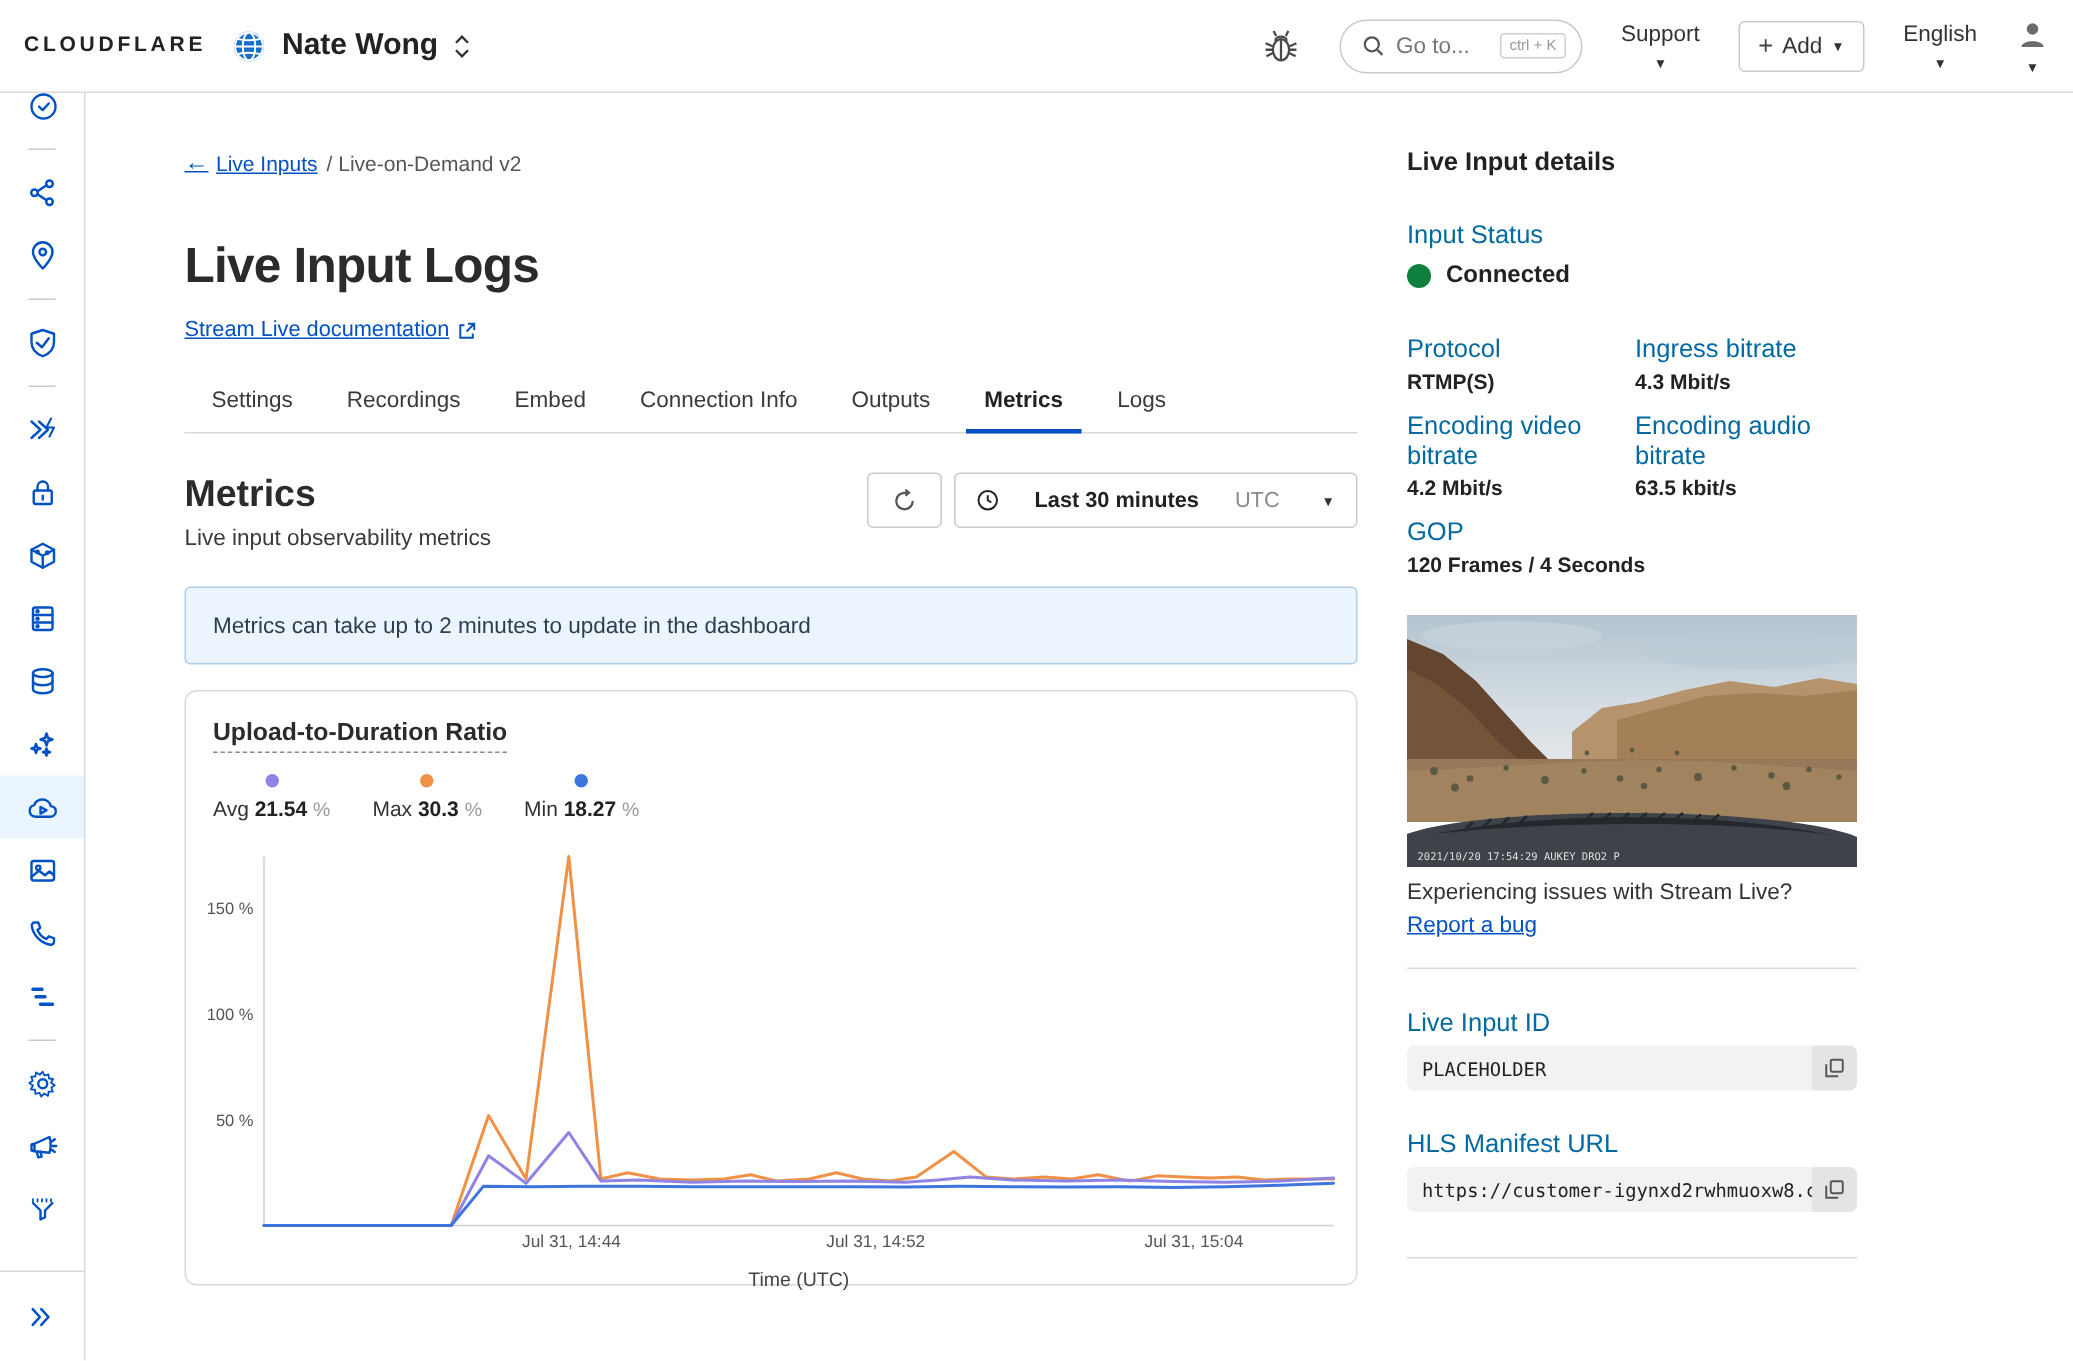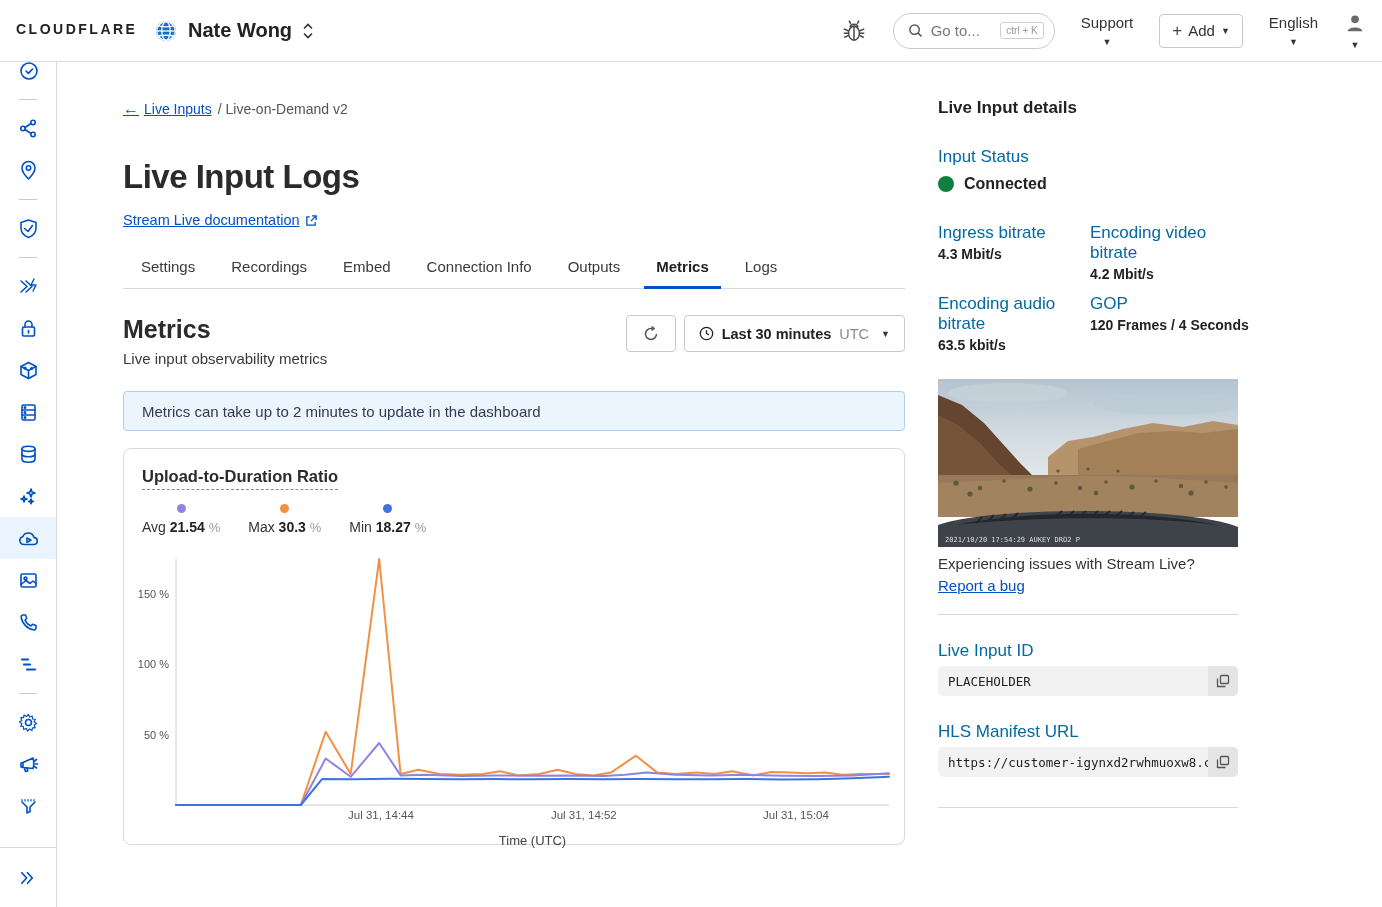--- a/index.html
+++ b/index.html
@@ -36,24 +36,24 @@
   .doclink { margin-top:16px; display:flex; align-items:center; gap:5px; font-size:14.5px; }
   .doclink a { color:#0051c3; text-decoration:underline; }
   .tabs { display:flex; gap:12px; margin-top:22px; border-bottom:1px solid #d9d9d9; padding-left:6px; }
   .tab { font-size:15px; color:#3a3a3a; padding:8px 12px 11px; cursor:pointer; }
   .tab.active { font-weight:700; color:#222; border-bottom:3px solid #0051c3; margin-bottom:-1px; }
   .sec-head { display:flex; align-items:flex-start; margin-top:26px; }
   .sec-title { font-size:25px; font-weight:700; color:#2b2b2b; }
   .sec-sub { font-size:15px; color:#3a3a3a; margin-top:6px; }
   .sec-actions { margin-left:auto; display:flex; gap:8px; }
   .icon-btn { width:50px; height:37px; border:1px solid #c9c9c9; border-radius:4px; background:#fff; display:flex; align-items:center; justify-content:center; }
-  .range-btn { height:37px; border:1px solid #c9c9c9; border-radius:4px; background:#fff; display:flex; align-items:center; gap:8px; padding:0 14px; font-size:14.5px; }
+  .range-btn { height:37px; border:1px solid #c9c9c9; border-radius:4px; background:#fff; display:flex; align-items:center; gap:24px; padding:0 14px; font-size:14.5px; }
   .range-btn b { color:#222; }
   .range-btn .tz { color:#8a8a8a; }
-  .banner { margin-top:24px; background:#ecf5fd; border:1px solid #abcfec; border-radius:4px; height:40px; display:flex; align-items:center; padding:4px 18px; font-size:15px; color:#2c3d4f; }
+  .banner { margin-top:24px; background:#ecf5fd; border:1px solid #abcfec; border-radius:4px; height:52px; display:flex; align-items:center; padding:4px 18px; font-size:15px; color:#2c3d4f; }
   .card { margin-top:17px; border:1px solid #d9d9d9; border-radius:8px; background:#fff; padding:18px 18px 6px; height:397px; }
   .card-title { display:inline-block; font-size:16.5px; font-weight:700; color:#2b2b2b; border-bottom:1.5px dashed #8a8a8a; padding-bottom:3px; }
   .legend { display:flex; gap:28px; margin-top:14px; font-size:14px; color:#333; align-items:center; }
   .leg-item { display:flex; align-items:center; gap:6px;flex-direction:column; }
   .leg-dot { width:9px; height:9px; border-radius:50%; }
   .leg-item b { color:#222; }
   .leg-item .pct { color:#9a9a9a; font-size:13px; }
   .chartwrap { margin-top:8px; margin-left:-6px; }
   .panel { width:300px; margin-left:33px; margin-right:144px; flex:none; padding-top:36px; font-size:14px; }
   .panel h3 { font-size:17px; font-weight:700; color:#222; }
@@ -403,20 +403,24 @@
   </div>
 
   <div class="panel">
     <h3>Live Input details</h3>
     <div class="lbl status-lbl">Input Status</div>
     <div class="status-row">
       <span class="status-dot"></span>
       <span class="status-txt">Connected</span>
     </div>
     <div class="grid2" id="detailgrid">
+        <div class="gcell">
+          <span class="lbl">Protocol</span>
+          <div class="val">RTMP(S)</div>
+        </div>
         <div class="gcell">
           <span class="lbl">Ingress bitrate</span>
           <div class="val">4.3 Mbit/s</div>
         </div>
         <div class="gcell">
           <span class="lbl">Encoding video bitrate</span>
           <div class="val">4.2 Mbit/s</div>
         </div>
         <div class="gcell">
           <span class="lbl">Encoding audio bitrate</span>

